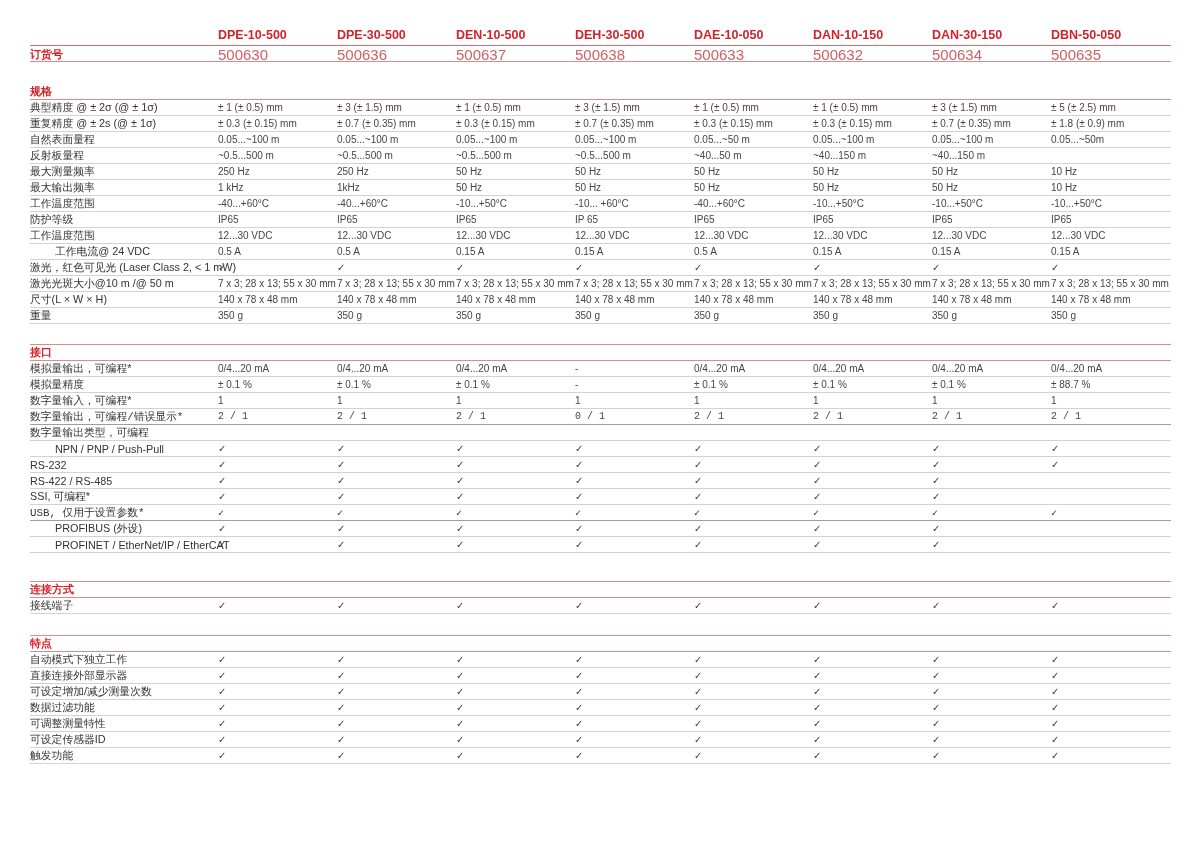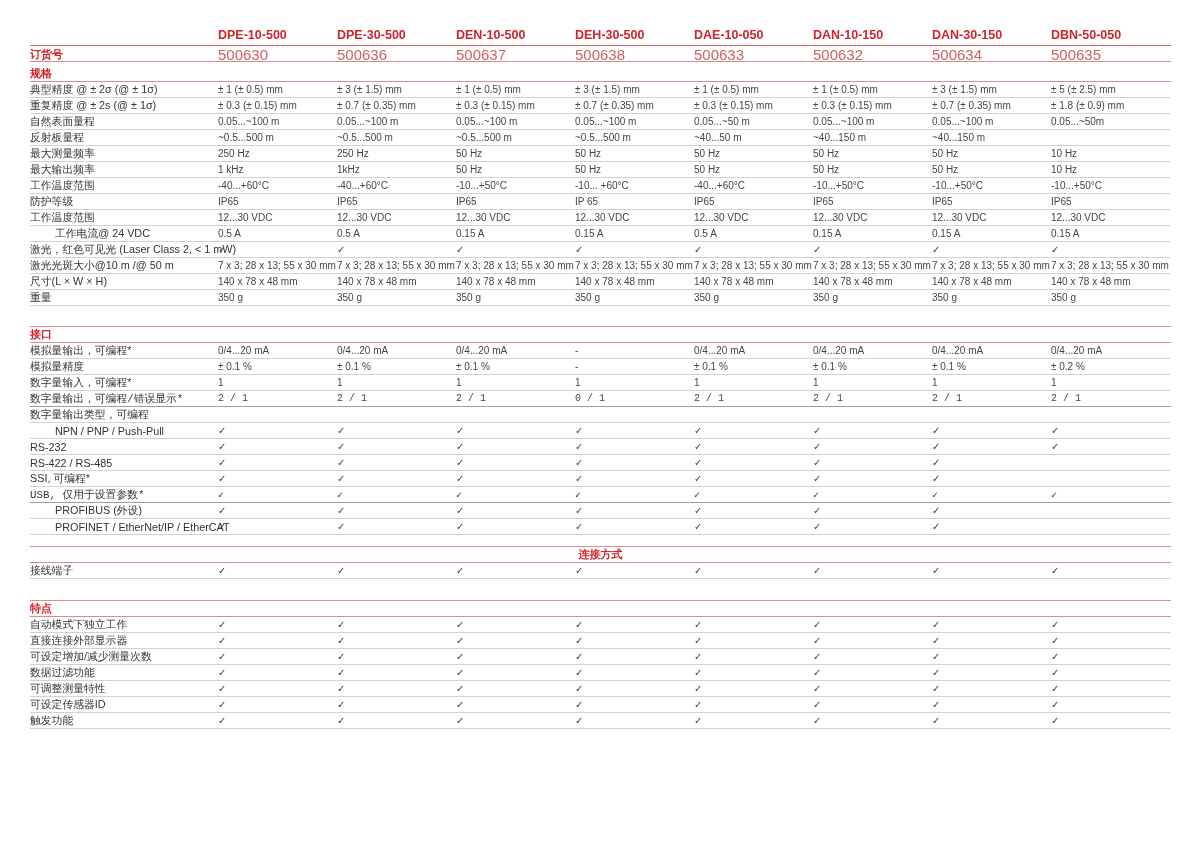--- a/index.html
+++ b/index.html
@@ -25,21 +25,21 @@
     white-space: nowrap; padding-bottom: 2px;
   }
 
   .order-row { height: 16px; border-bottom: 1px solid var(--rule-red); }
   .order-label { font-size: 11px; font-weight: bold; color: var(--brand-red); }
   .order-val { font-size: 15px; color: var(--order-red); }
 
   .section-title-row {
     height: 17px; display: flex; align-items: center;
     border-bottom: 1px solid var(--rule-red);
-    margin-top: 3px;
+    margin-top: 21px;
   }
   .section-title-row.gap { border-top: 1px solid var(--rule-red); }
   .section-title { font-size: 11px; font-weight: bold; color: var(--brand-red); }
 
   .data-row { height: 16px; border-bottom: 1px solid var(--rule-gray); }
   .data-row.heavy { border-bottom: 1px solid var(--rule-dark); font-family: Liberation Mono, monospace; }
 
   .label-cell {
     font-size: 10.8px; color: #333333;
     white-space: nowrap; overflow: visible;
@@ -253,21 +253,21 @@
       </div>
       <div class="t-row data-row">
         <div class="cell label-cell">模拟量精度</div>
         <div class="cell value-cell">± 0.1 %</div>
         <div class="cell value-cell">± 0.1 %</div>
         <div class="cell value-cell">± 0.1 %</div>
         <div class="cell value-cell">-</div>
         <div class="cell value-cell">± 0.1 %</div>
         <div class="cell value-cell">± 0.1 %</div>
         <div class="cell value-cell">± 0.1 %</div>
-        <div class="cell value-cell">± 0.2 %</div>
+        <div class="cell value-cell">± 88.7 %</div>
       </div>
       <div class="t-row data-row">
         <div class="cell label-cell">数字量输入，可编程*</div>
         <div class="cell value-cell">1</div>
         <div class="cell value-cell">1</div>
         <div class="cell value-cell">1</div>
         <div class="cell value-cell">1</div>
         <div class="cell value-cell">1</div>
         <div class="cell value-cell">1</div>
         <div class="cell value-cell">1</div>
@@ -365,21 +365,21 @@
         <div class="cell label-cell indent">PROFINET / EtherNet/IP / EtherCAT</div>
         <div class="cell value-cell"><span class="check">✓</span></div>
         <div class="cell value-cell"><span class="check">✓</span></div>
         <div class="cell value-cell"><span class="check">✓</span></div>
         <div class="cell value-cell"><span class="check">✓</span></div>
         <div class="cell value-cell"><span class="check">✓</span></div>
         <div class="cell value-cell"><span class="check">✓</span></div>
         <div class="cell value-cell"><span class="check">✓</span></div>
         <div class="cell value-cell"></div>
       </div>
-      <div class="section-title-row gap" style="margin-top: 11px; justify-content: center;">
+      <div class="section-title-row gap" style="margin-top: 28px;">
         <div class="section-title">连接方式</div>
       </div>
       <div class="t-row data-row">
         <div class="cell label-cell">接线端子</div>
         <div class="cell value-cell"><span class="check">✓</span></div>
         <div class="cell value-cell"><span class="check">✓</span></div>
         <div class="cell value-cell"><span class="check">✓</span></div>
         <div class="cell value-cell"><span class="check">✓</span></div>
         <div class="cell value-cell"><span class="check">✓</span></div>
         <div class="cell value-cell"><span class="check">✓</span></div>

